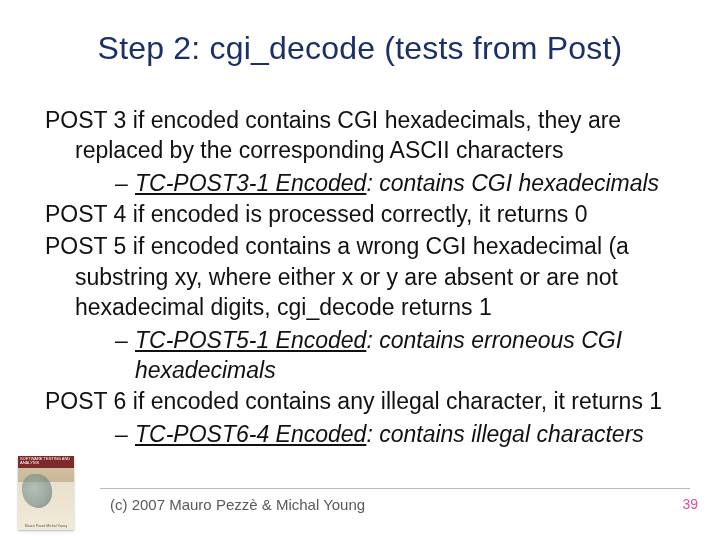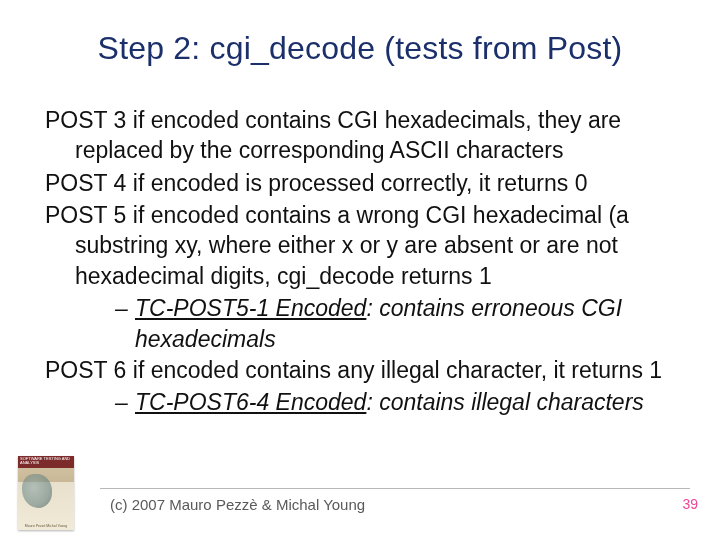--- a/index.html
+++ b/index.html
@@ -128,20 +128,23 @@
 </style>
 </head>
 <body>
 
 <div class="slide">
 
   <div class="title">Step 2: cgi_decode (tests from Post)</div>
 
   <div class="body">
     <div class="p indent1">POST 3 if encoded contains CGI hexadecimals, they are replaced by the corresponding ASCII characters</div>
+    <div class="sub italic">
+      <span class="underline">TC-POST3-1 Encoded</span><span>: contains CGI hexadecimals</span>
+    </div>
 
     <div class="p indent1">POST 4 if encoded is processed correctly, it returns 0</div>
 
     <div class="p indent1">POST 5 if encoded contains a wrong CGI hexadecimal (a substring xy, where either x or y are absent or are not hexadecimal digits, cgi_decode returns 1</div>
     <div class="sub italic">
       <span class="underline">TC-POST5-1 Encoded</span><span>: contains erroneous CGI hexadecimals</span>
     </div>
 
     <div class="p indent1">POST 6 if encoded contains any illegal character, it returns 1</div>
     <div class="sub italic">

